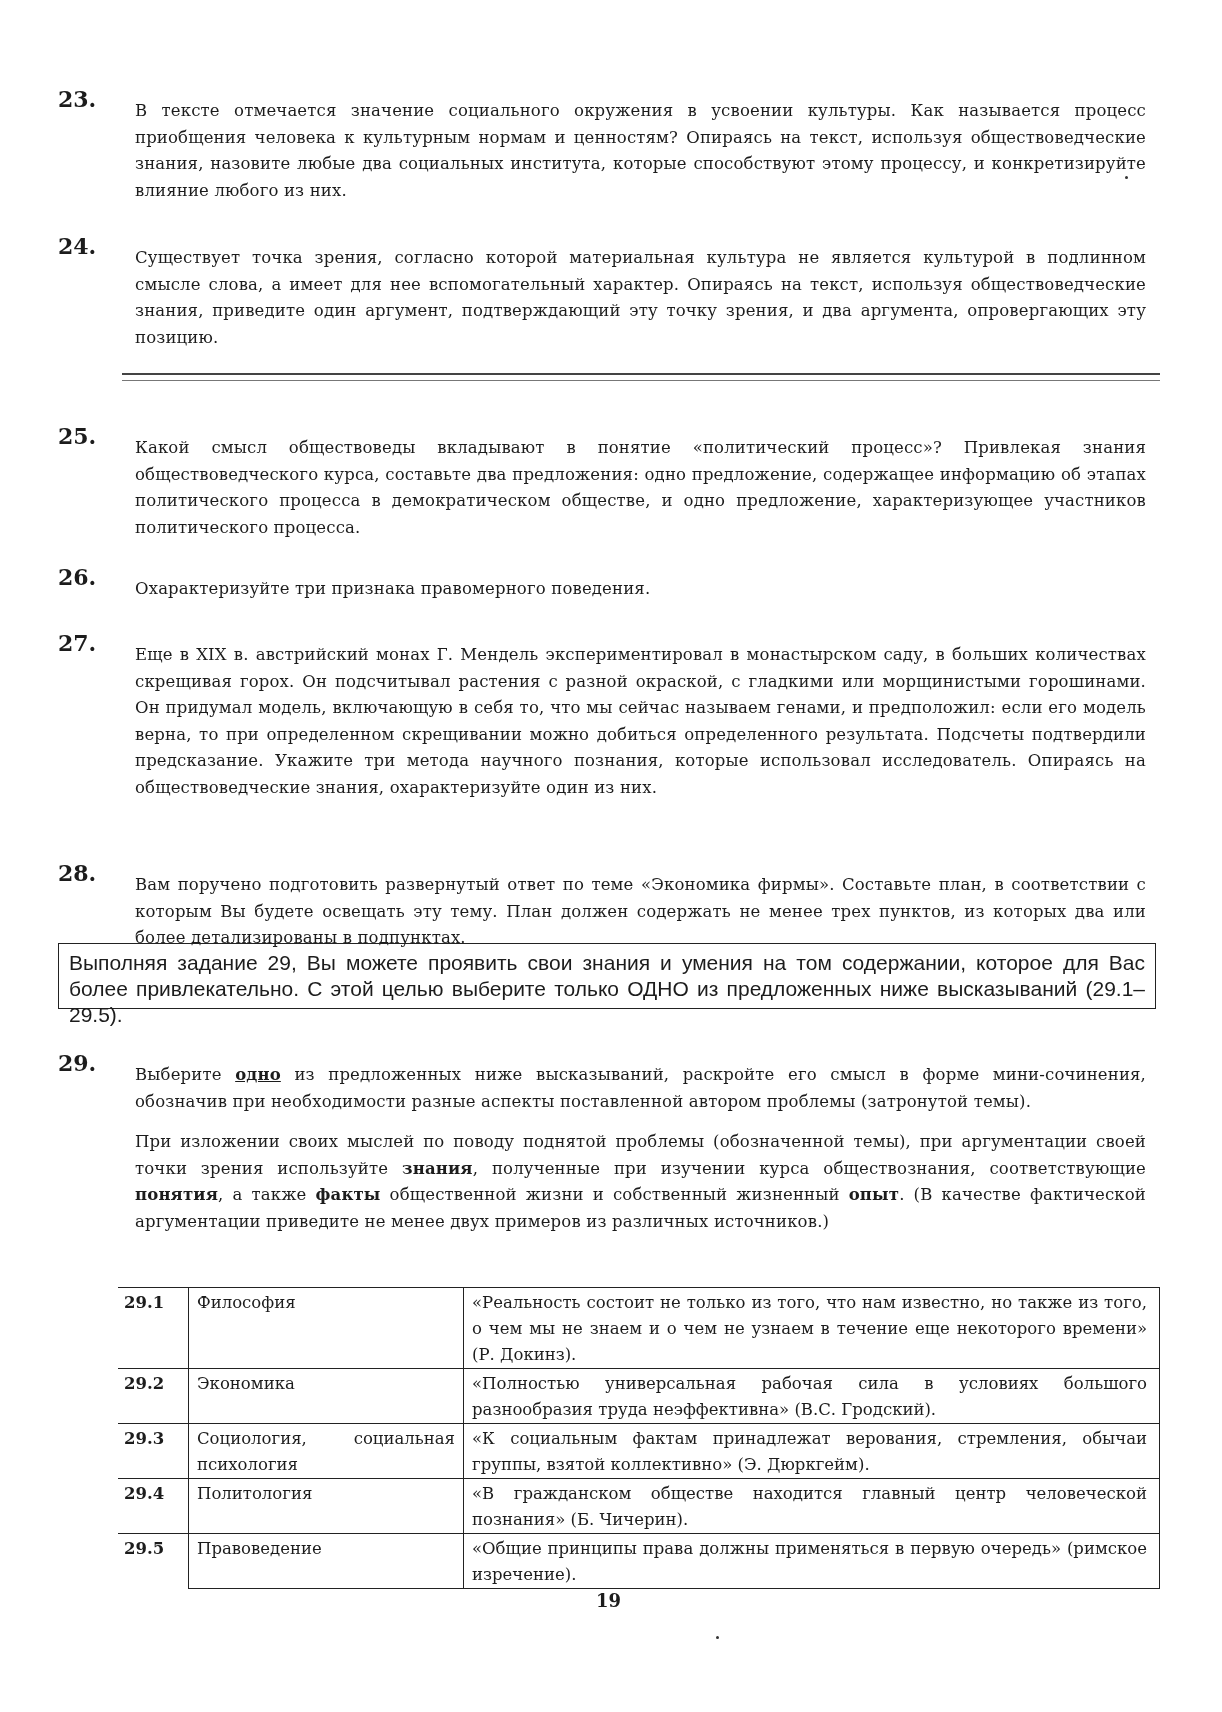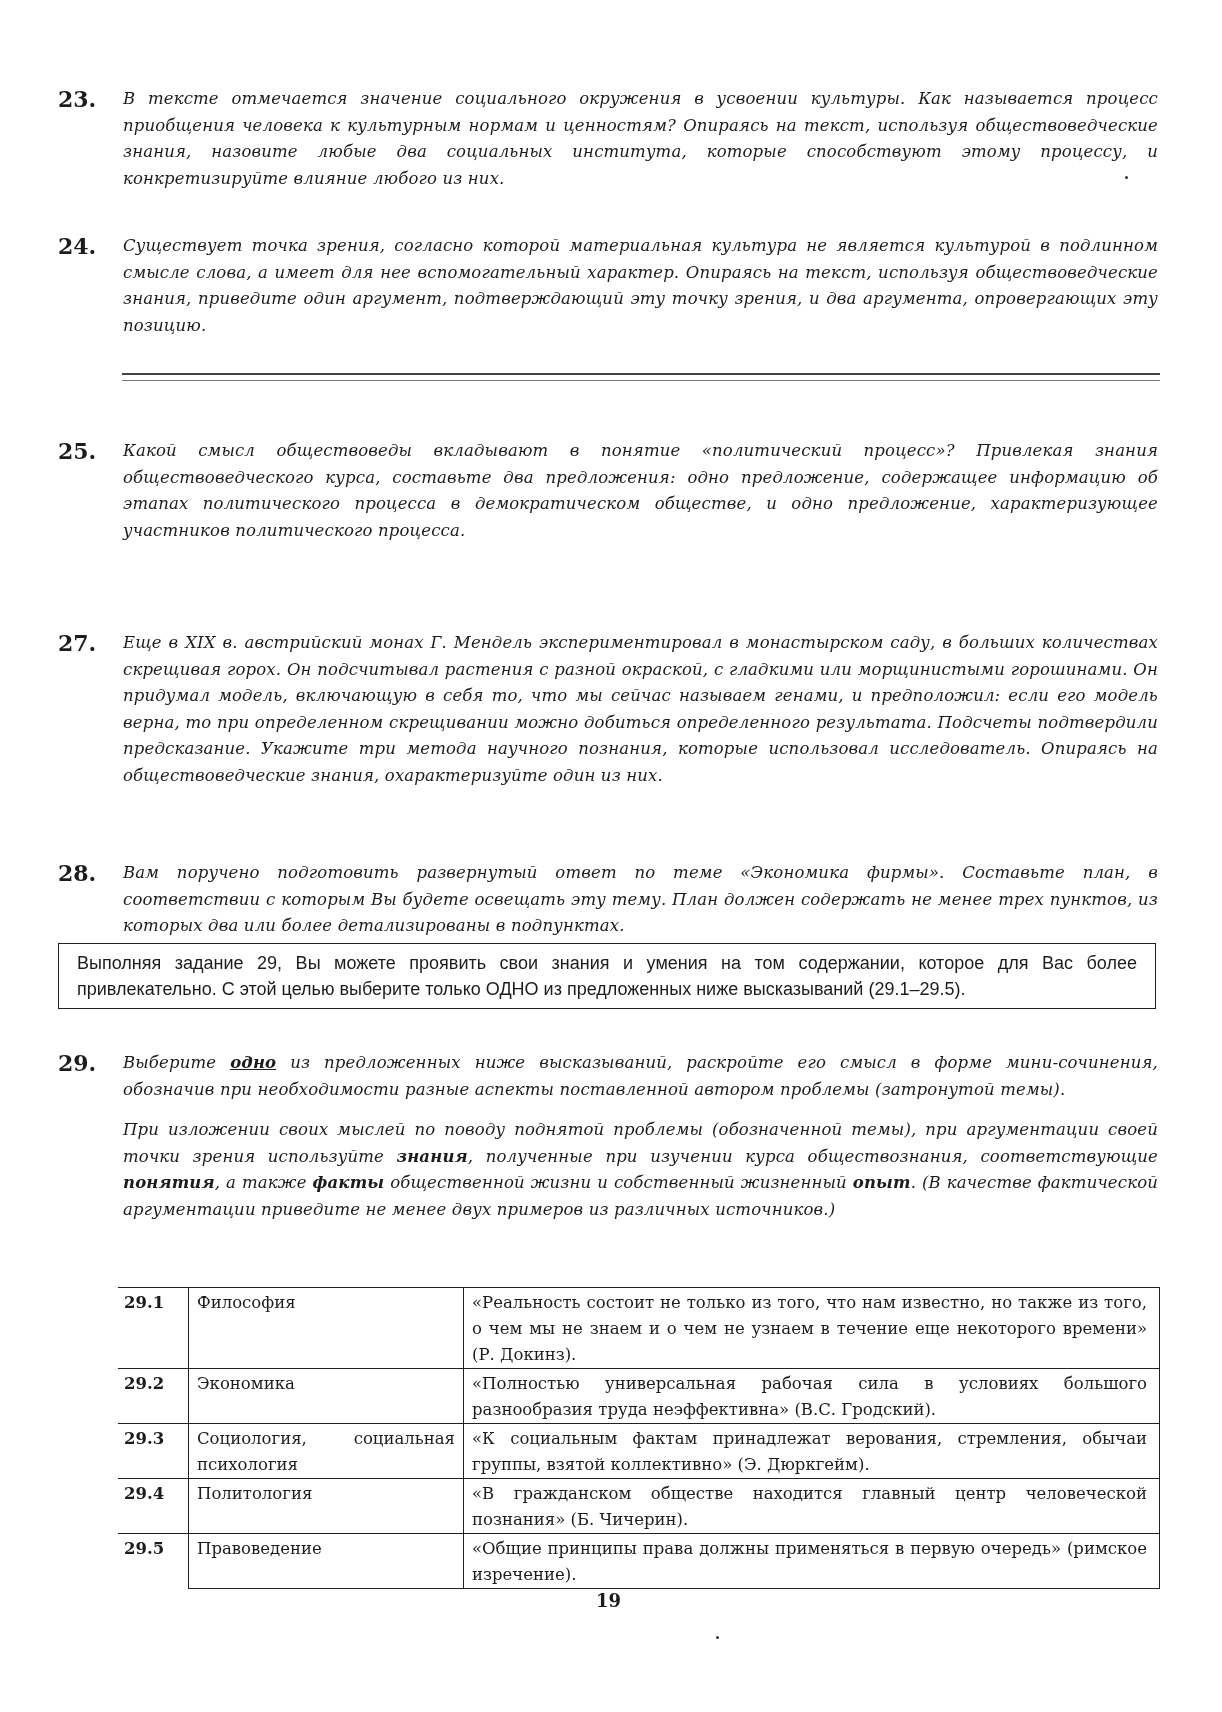--- a/index.html
+++ b/index.html
@@ -4,29 +4,29 @@
 <style>
   html, body { margin: 0; padding: 0; background: #ffffff; }
   body { width: 1222px; height: 1712px; position: relative; overflow: hidden;
          font-family: "DejaVu Serif", "Liberation Serif", serif; color: #1c1c1c; }
   .page { position: absolute; left: 0; top: 0; width: 1222px; height: 1712px; }
   .task { position: absolute; left: 58px; width: 1100px; }
   .task .num { position: absolute; left: 0; top: 0; font-weight: bold; font-size: 22px;
                line-height: 26.5px; }
   .task .body { margin-left: 65px; font-size: 16.5px; line-height: 26.5px; text-align: justify;
                 letter-spacing: 0.15px; }
-  .task .body p { margin: 0; font-style: italic; }
+  .task .body p { margin: 12px; }
   .task .body p + p { margin-top: 14px; }
   .bold { font-weight: bold; }
   .u { text-decoration: underline; font-weight: bold; }
   .rule { position: absolute; left: 122px; width: 1038px; top: 373px; height: 5px;
           border-top: 2px solid #444; border-bottom: 1px solid #777; }
   .notice { position: absolute; left: 58px; top: 943px; width: 1098px; height: 66px;
-            border: 1.5px solid #222; box-sizing: border-box; padding: 6px 18px;
-            font-family: "Liberation Sans", "DejaVu Sans", sans-serif; font-size: 18px;
+            border: 1.5px solid #222; box-sizing: border-box; padding: 6px 10px;
+            font-family: "Liberation Sans", "DejaVu Sans", sans-serif; font-size: 21px;
             line-height: 26px; text-align: justify; }
   table.quotes { position: absolute; left: 118px; top: 1287px; width: 1042px;
                  border-collapse: collapse; font-size: 16.5px; line-height: 26px; }
   table.quotes td { vertical-align: top; padding: 2px 8px 0 8px; }
   table.quotes td.qnum { width: 56px; padding-left: 6px; font-weight: bold; border: none; }
   table.quotes td.subj { width: 258px; border: 1.5px solid #222; text-align: justify; }
   table.quotes td.quote { border: 1.5px solid #222; text-align: justify; padding-right: 12px; }
   table.quotes tr { border-top: 1.5px solid #222; }
   .pagenum { position: absolute; left: 596px; top: 1590px; font-weight: bold; font-size: 18px; }
   .speck { position: absolute; width: 3px; height: 3px; background: #333; border-radius: 50%; }
@@ -45,27 +45,33 @@
 
   <div class="task" style="top:233px;">
     <div class="num">24.</div>
     <div class="body">
         <p>Существует точка зрения, согласно которой материальная культура не является культурой в подлинном смысле слова, а имеет для нее вспомогательный характер. Опираясь на текст, используя обществоведческие знания, приведите один аргумент, подтверждающий эту точку зрения, и два аргумента, опровергающих эту позицию.</p>
       </div>
   </div>
 
   <div class="rule"></div>
 
-  <div class="task" style="top:438px;">
+  <div class="task" style="top:423px;">
     <div class="num">25.</div>
     <div class="body">
         <p>Какой смысл обществоведы вкладывают в понятие «политический процесс»? Привлекая знания обществоведческого курса, составьте два предложения: одно предложение, содержащее информацию об этапах политического процесса в демократическом обществе, и одно предложение, характеризующее участников политического процесса.</p>
       </div>
   </div>
 
+  <div class="task" style="top:564px;">
+    <div class="num">26.</div>
+    <div class="body">
+        <p>Охарактеризуйте три признака правомерного поведения.</p>
+      </div>
+  </div>
 
   <div class="task" style="top:630px;">
     <div class="num">27.</div>
     <div class="body">
         <p>Еще в XIX в. австрийский монах Г. Мендель экспериментировал в монастырском саду, в больших количествах скрещивая горох. Он подсчитывал растения с разной окраской, с гладкими или морщинистыми горошинами. Он придумал модель, включающую в себя то, что мы сейчас называем генами, и предположил: если его модель верна, то при определенном скрещивании можно добиться определенного результата. Подсчеты подтвердили предсказание. Укажите три метода научного познания, которые использовал исследователь. Опираясь на обществоведческие знания, охарактеризуйте один из них.</p>
       </div>
   </div>
 
   <div class="task" style="top:860px;">
     <div class="num">28.</div>

